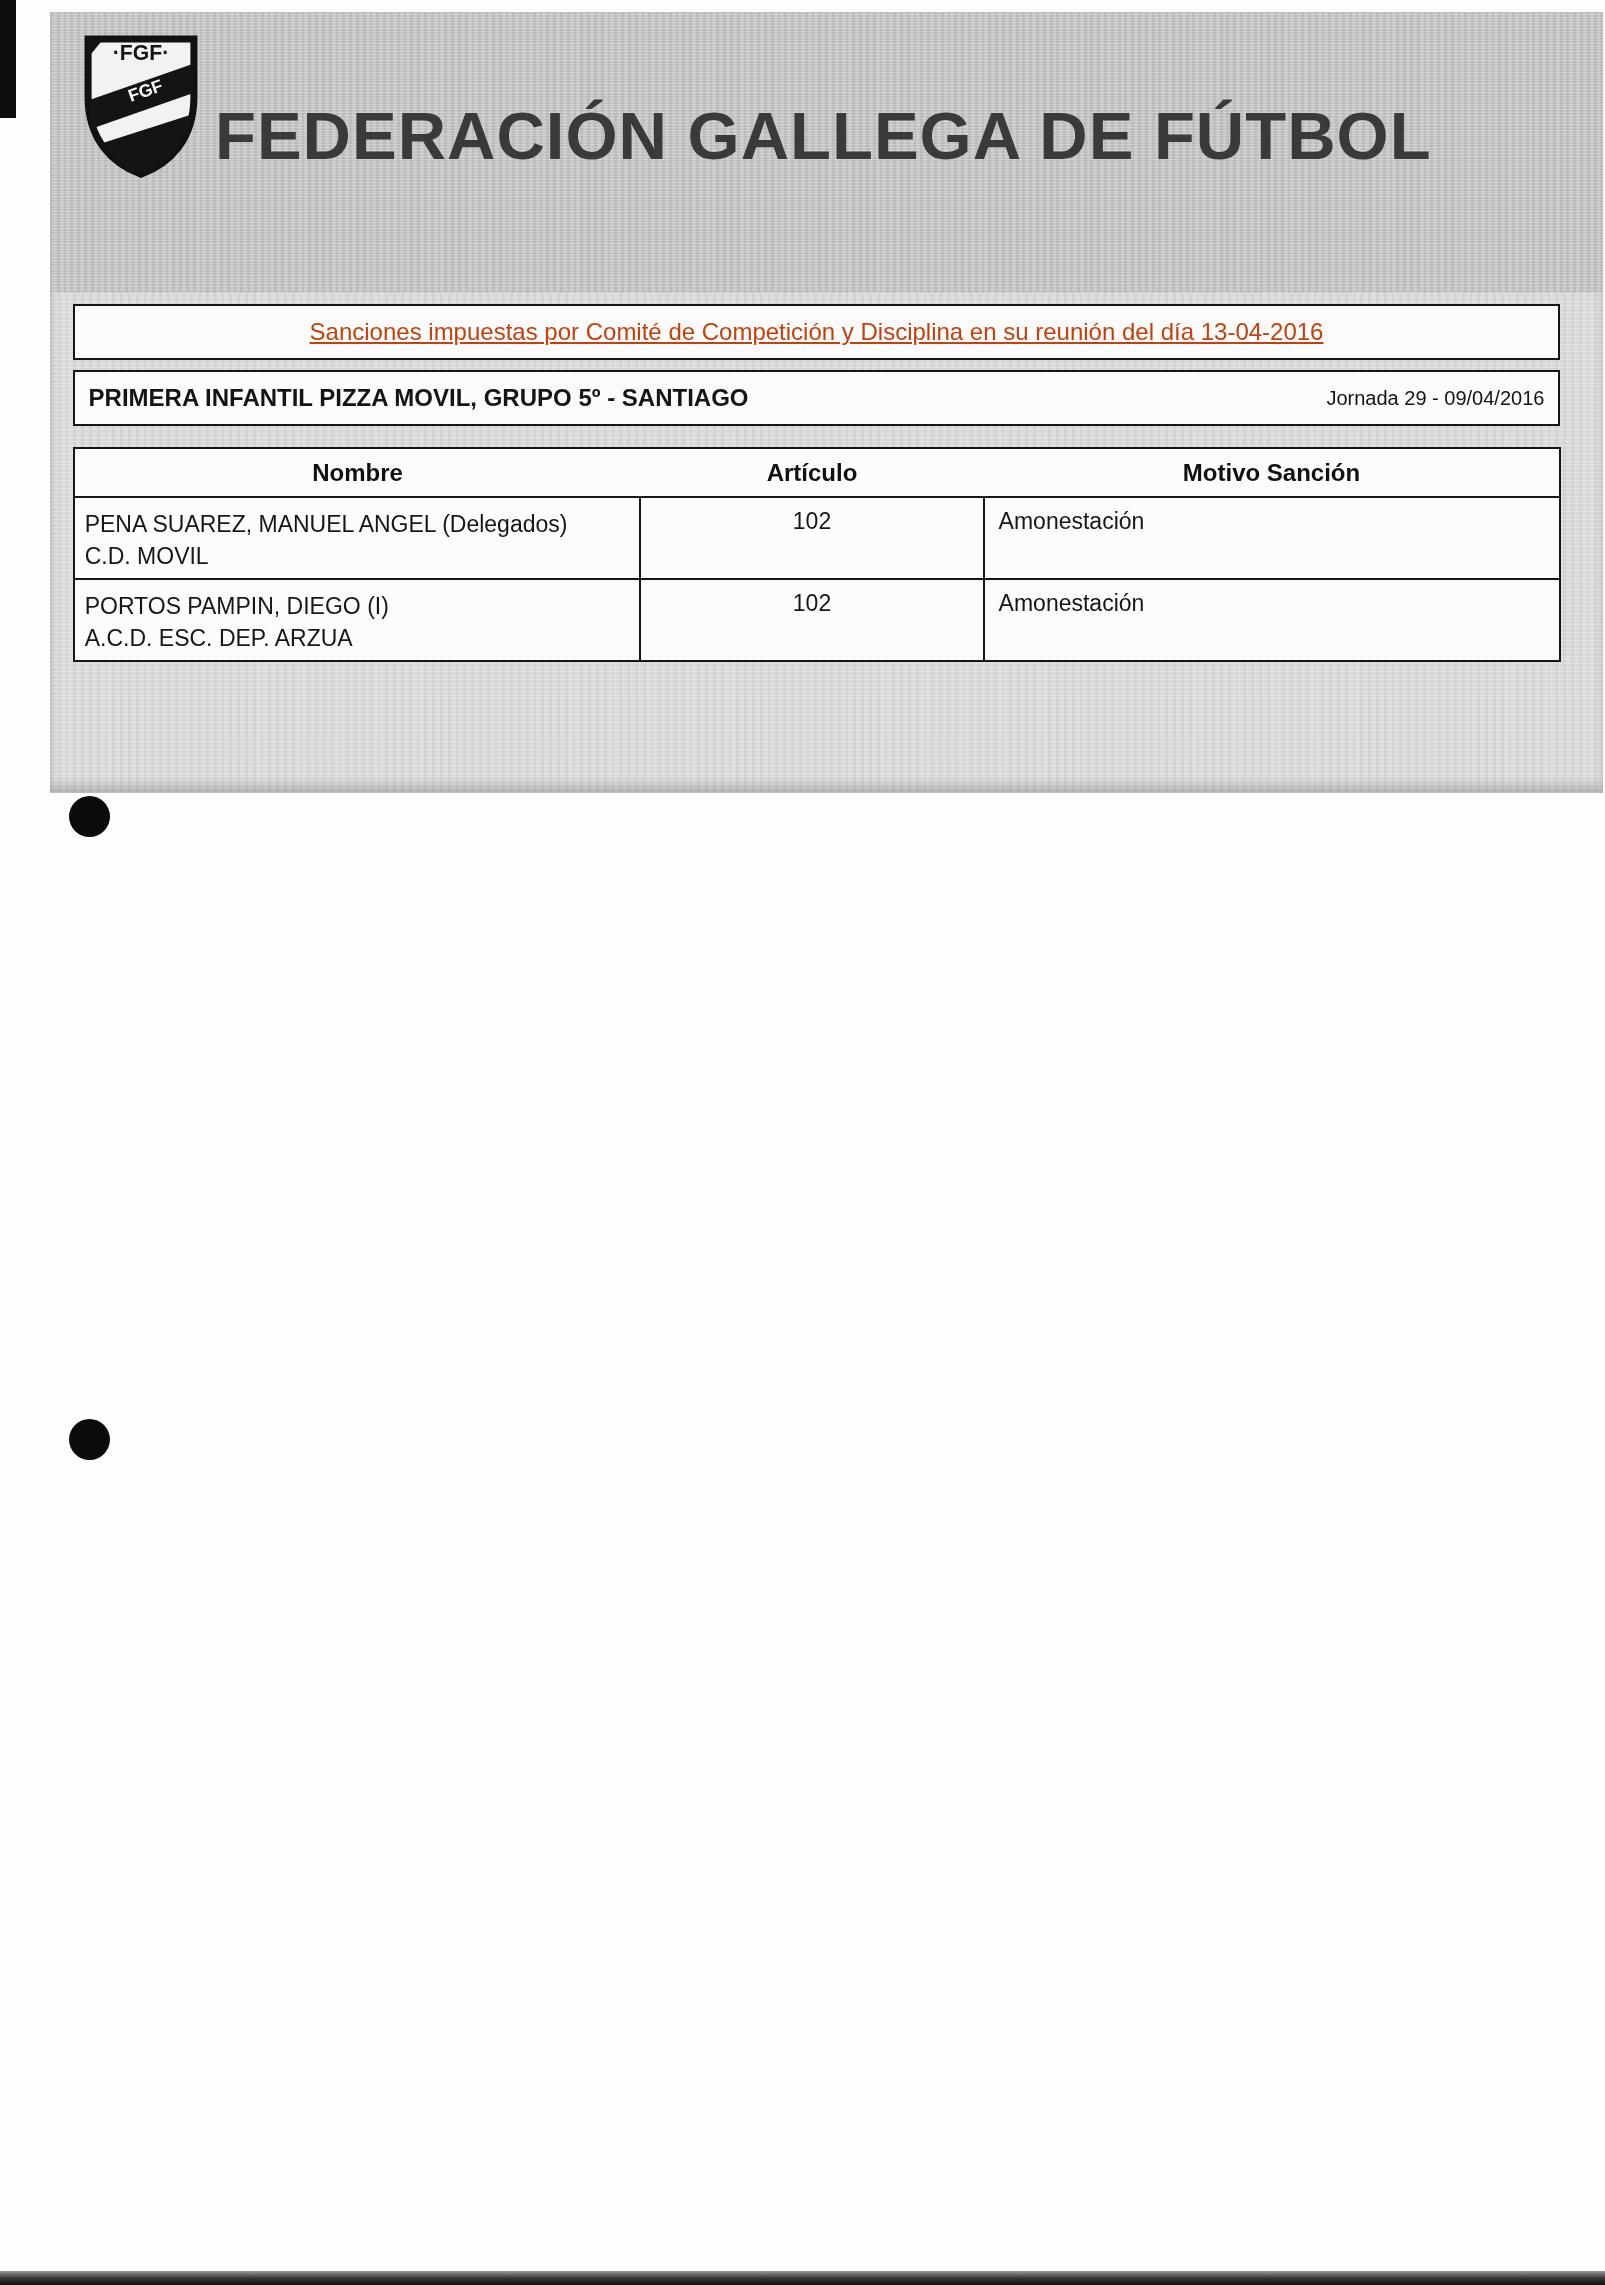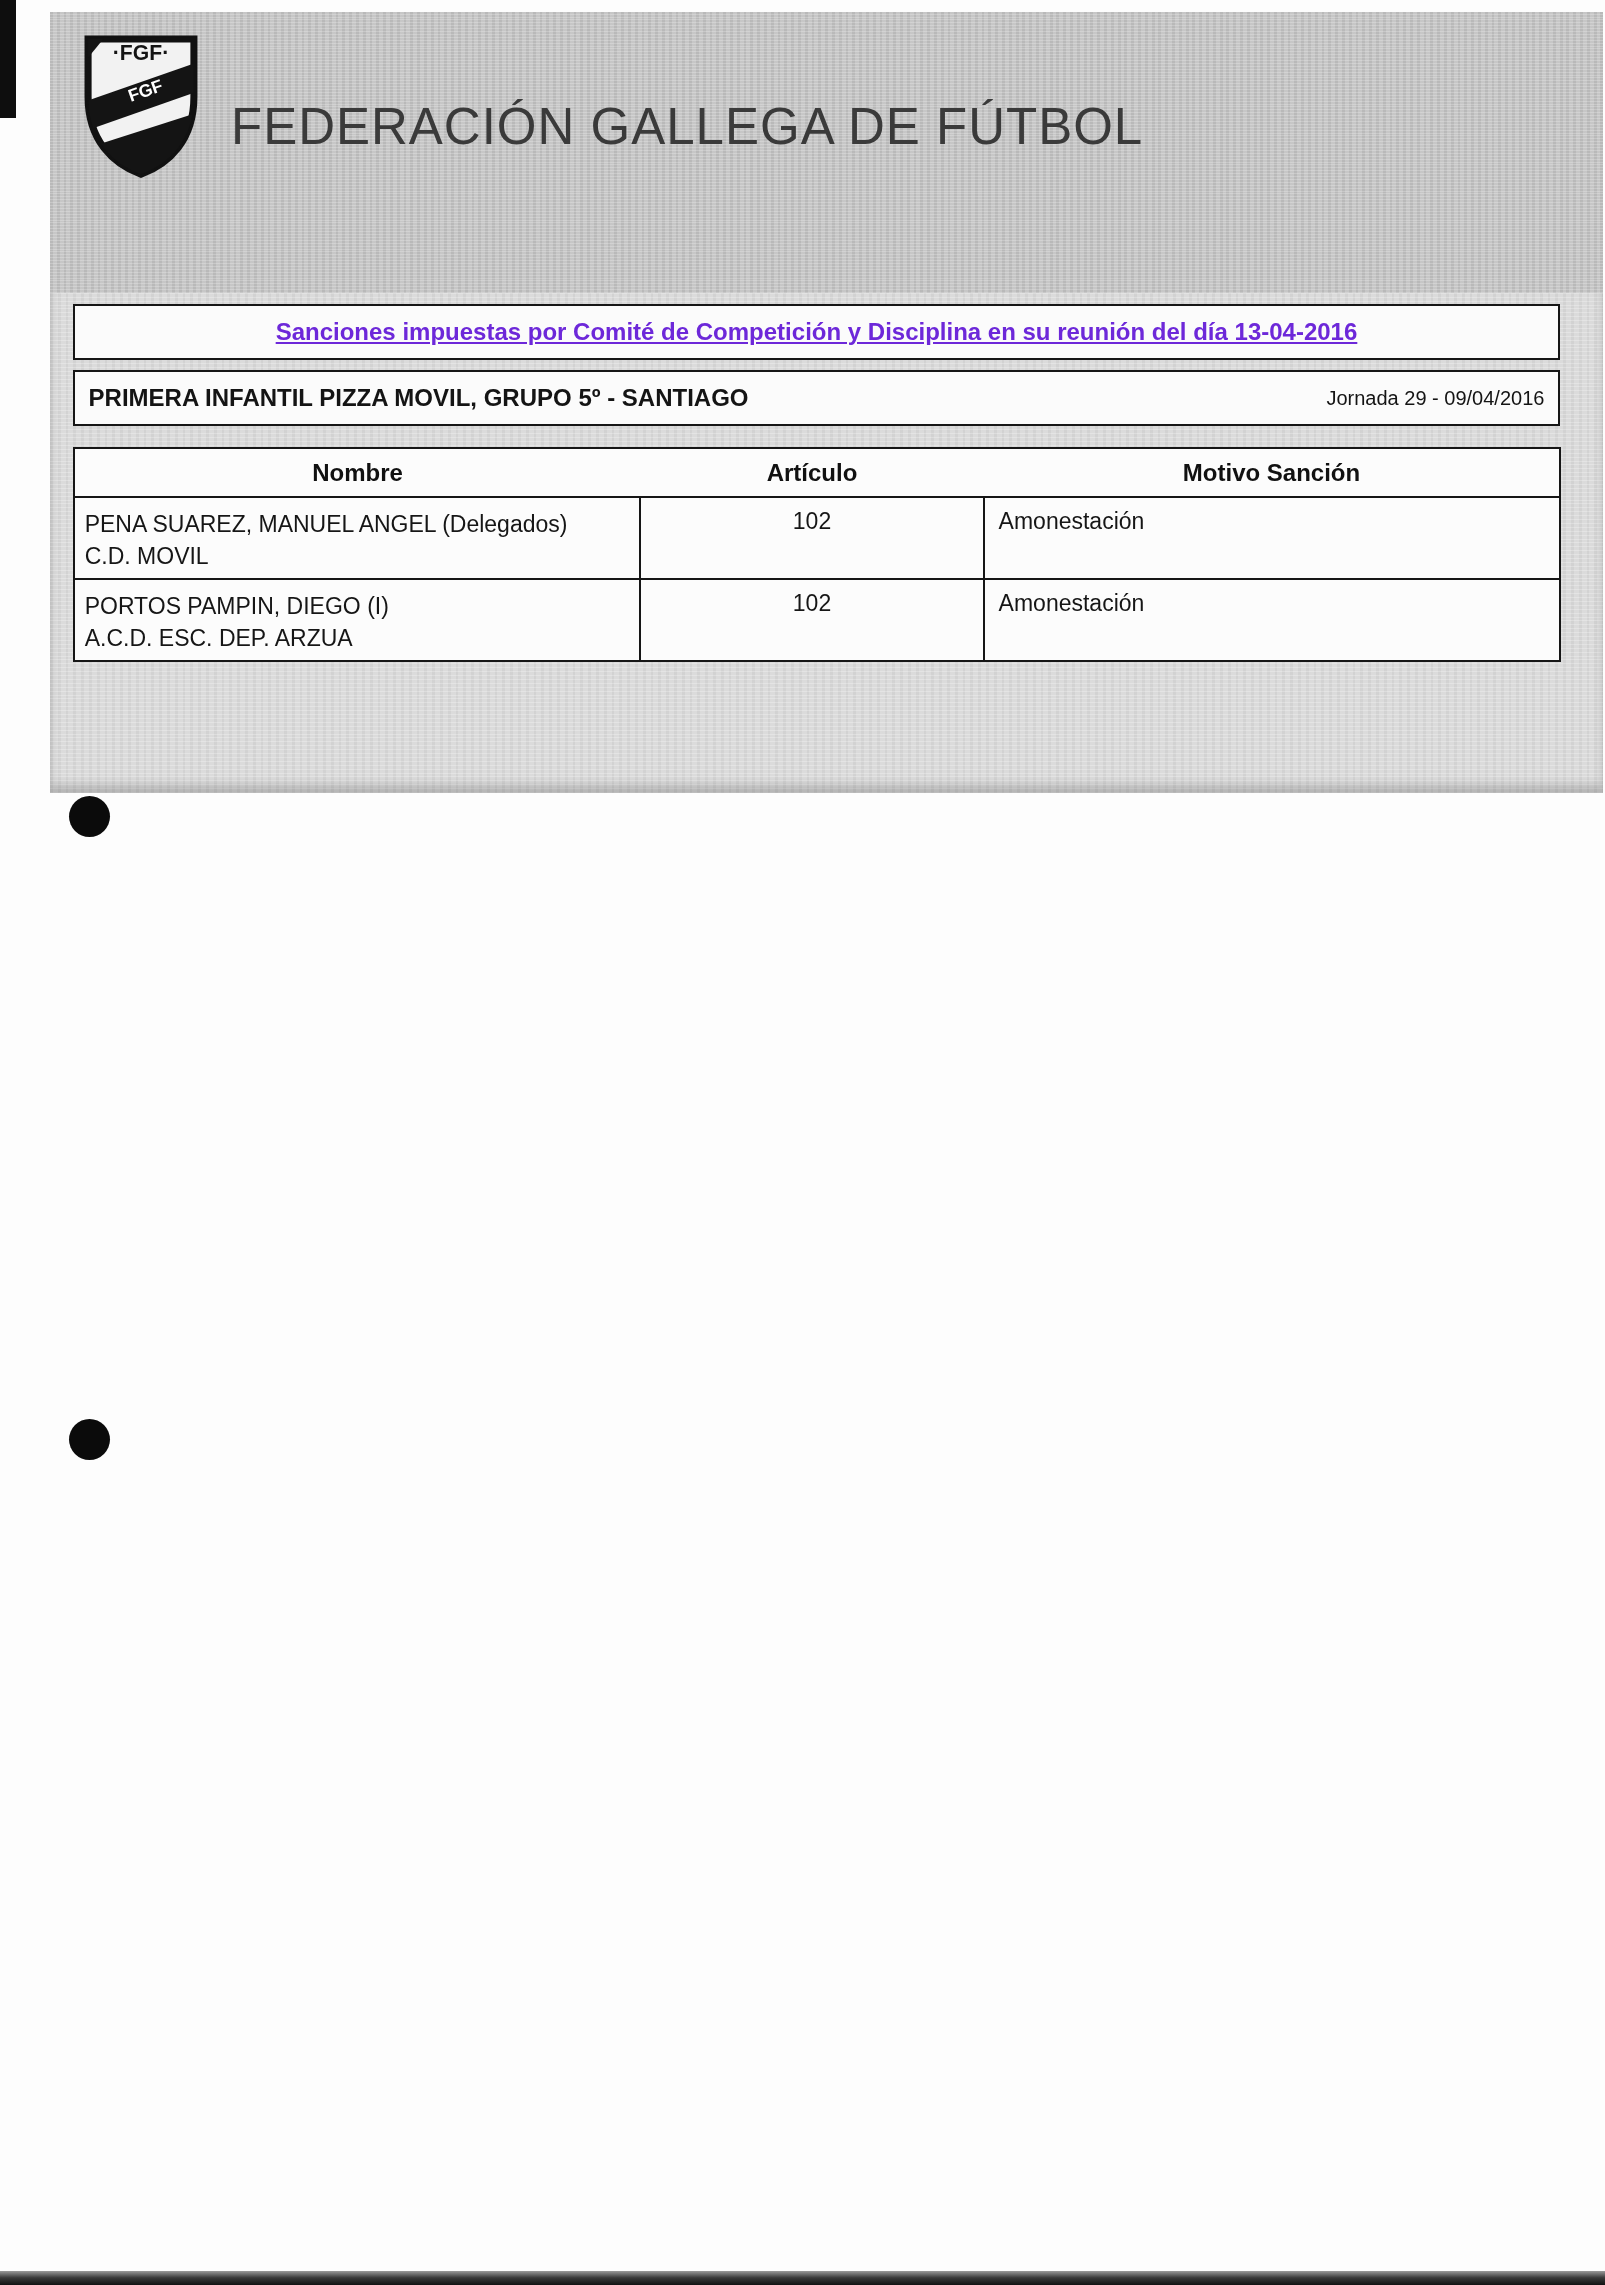--- a/index.html
+++ b/index.html
@@ -23,27 +23,27 @@
       repeating-linear-gradient(90deg, rgba(0,0,0,.05) 0 2.9px, rgba(255,255,255,.06) 2.9px 6.8px); }
   .texture-lower { position:absolute; left:50px; top:293px; width:1553px; height:500px;
     background-color:#d9d9d9;
     background-image:
       repeating-linear-gradient(0deg, rgba(255,255,255,.25) 0 1px, rgba(0,0,0,0) 1px 3.9px),
       repeating-linear-gradient(90deg, rgba(0,0,0,.03) 0 2.9px, rgba(255,255,255,.05) 2.9px 7.8px);
     box-shadow: inset 0 -7.8px 9.7px rgba(0,0,0,.18); }
 
   
   .logo { position:absolute; left:82px; top:32px; width:118px; height:147px; }
-  .org-title { position:absolute; left:231px; top:97px; font-size:51px; font-weight:normal;
+  .org-title { position:absolute; left:215px; top:97px; font-size:67px; font-weight:bold;
                color:#3a3a3a; letter-spacing:1px; white-space:nowrap; }
 
   
   .sanctions-box { position:absolute; left:73px; top:304px; width:1487px; height:56px;
     background:#fbfbfb; border:2.9px solid #161616; display:flex; align-items:center; justify-content:center; }
-  .sanctions-box span { font-size:24px; font-weight:bold; color:#6d28d9; text-decoration:underline; }
+  .sanctions-box span { font-size:24px; font-weight:normal; color:#c2410c; text-decoration:underline; }
 
   .league-box { position:absolute; left:73px; top:370px; width:1487px; height:56px;
     background:#fbfbfb; border:2.9px solid #161616; display:flex; align-items:center;
     justify-content:space-between; padding:0 13.6px;gap:48px; }
   .league-box .left  { font-size:24px; font-weight:bold; color:#141414; }
   .league-box .right { font-size:20px; font-weight:normal; color:#141414; }
 
   
   .sanc-table { position:absolute; left:73px; top:447px; width:1487px; background:#fcfcfc;
     border-collapse:collapse; table-layout:fixed; border:2.9px solid #161616; }

